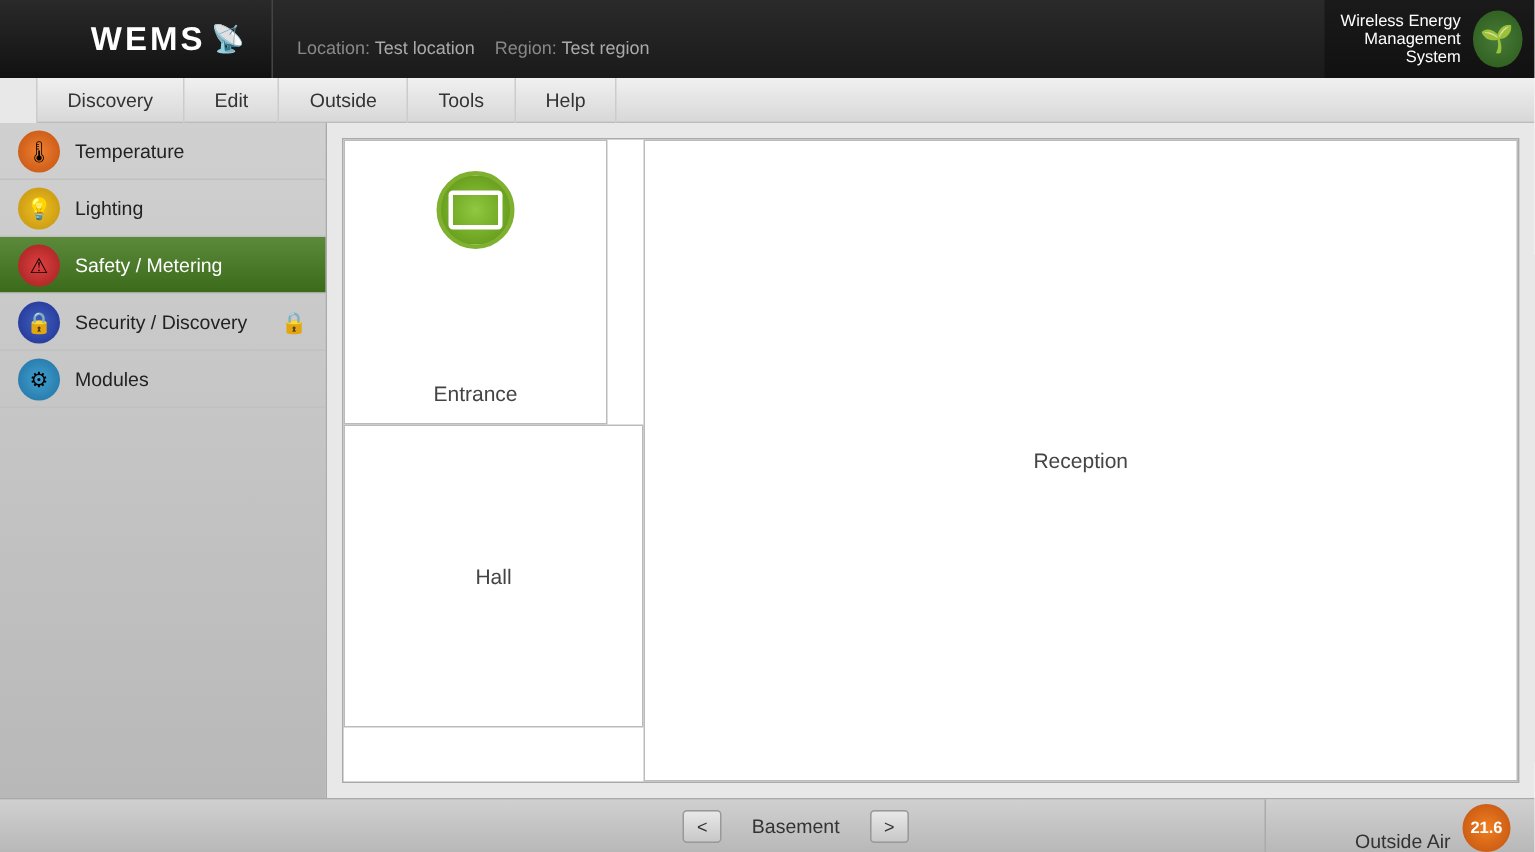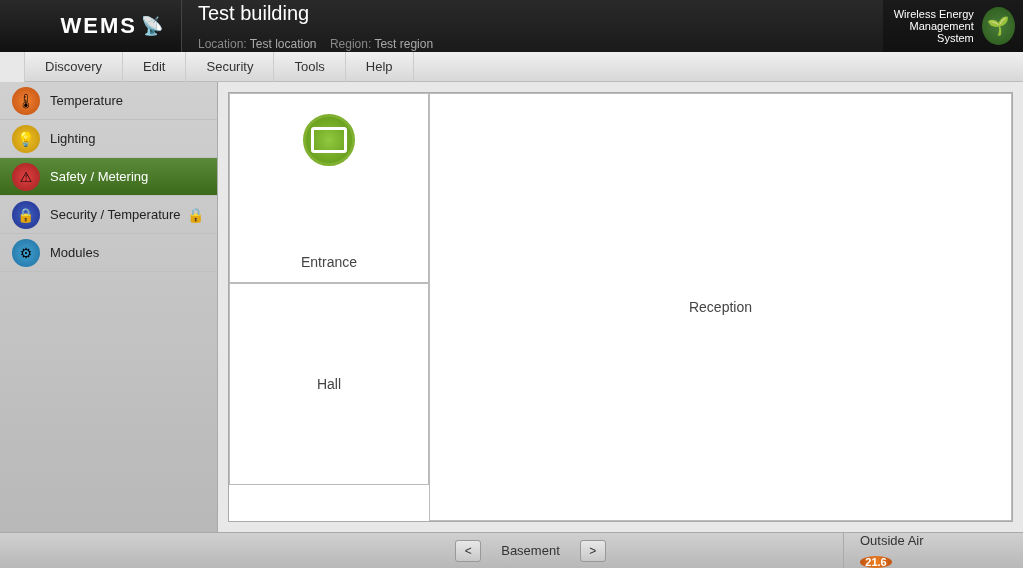--- a/index.html
+++ b/index.html
@@ -176,21 +176,21 @@
       position: absolute;
       border: 1px solid #bbb;
       display: flex;
       align-items: center;
       justify-content: center;
       font-size: 14px;
       color: #444;
     }
     .room-entrance {
       top: 0; left: 0;
-      width: 200px;
+      width: 176px;
       height: 190px;
       flex-direction: column;
       justify-content: flex-end;
       padding-bottom: 12px;
     }
     .room-hall {
       top: 190px; left: 0;
       width: 200px;
       height: 202px;
     }
@@ -256,29 +256,28 @@
     }
     .floor-label {
       font-size: 13px;
       color: #333;
       padding: 0 12px;
     }
     #outside-temp {
       background: linear-gradient(to bottom, #d0d0d0, #b8b8b8);
       padding: 0 16px;
       display: flex;
-      align-items: flex-start;
+      align-items: flex-end;
       gap: 8px;
       font-size: 13px;
       color: #333;
       border-left: 1px solid #aaa;
       height: 100%;
       min-width: 180px;
       justify-content: flex-end;
-      flex-direction: column;
     }
     .temp-badge {
       background: radial-gradient(circle, #f08020, #c05010);
       color: white;
       border-radius: 50%;
       width: 32px;
       height: 32px;
       display: flex;
       align-items: center;
       justify-content: center;
@@ -288,42 +287,41 @@
   </style>
 </head>
 <body>
 
 <div id="header">
   <div id="logo-area">
     <span class="logo-text">WEMS</span>
     <span class="logo-icon">📡</span>
   </div>
   <div id="building-info">
-    <div id="building-name">Test building</div>
     <div id="building-meta">
       <span class="label">Location:</span>
       <span>Test location</span>
       &nbsp;&nbsp;
       <span class="label">Region:</span>
       <span>Test region</span>
     </div>
   </div>
   <div id="wems-badge">
     <div class="badge-text">
       <div class="line1">Wireless Energy</div>
       <div class="line2">Management System</div>
     </div>
     <div class="plant-icon">🌱</div>
   </div>
 </div>
 
 <div id="navbar">
   <div class="nav-item">Discovery</div>
   <div class="nav-item">Edit</div>
-  <div class="nav-item">Security</div>
+  <div class="nav-item">Outside</div>
   <div class="nav-item">Tools</div>
   <div class="nav-item">Help</div>
 </div>
 
 <div id="main">
 
   <div id="sidebar">
     <div class="sidebar-item">
       <div class="sidebar-icon icon-temp">🌡</div>
       <span class="sidebar-label">Temperature</span>
@@ -331,21 +329,21 @@
     <div class="sidebar-item">
       <div class="sidebar-icon icon-light">💡</div>
       <span class="sidebar-label">Lighting</span>
     </div>
     <div class="sidebar-item active">
       <div class="sidebar-icon icon-safety">⚠</div>
       <span class="sidebar-label">Safety / Metering</span>
     </div>
     <div class="sidebar-item">
       <div class="sidebar-icon icon-security">🔒</div>
-      <span class="sidebar-label">Security / Temperature</span>
+      <span class="sidebar-label">Security / Discovery</span>
       <span class="lock-icon">🔒</span>
     </div>
     <div class="sidebar-item">
       <div class="sidebar-icon icon-modules">⚙</div>
       <span class="sidebar-label">Modules</span>
     </div>
   </div>
 
   <div id="content">
     <div id="floor-plan">

